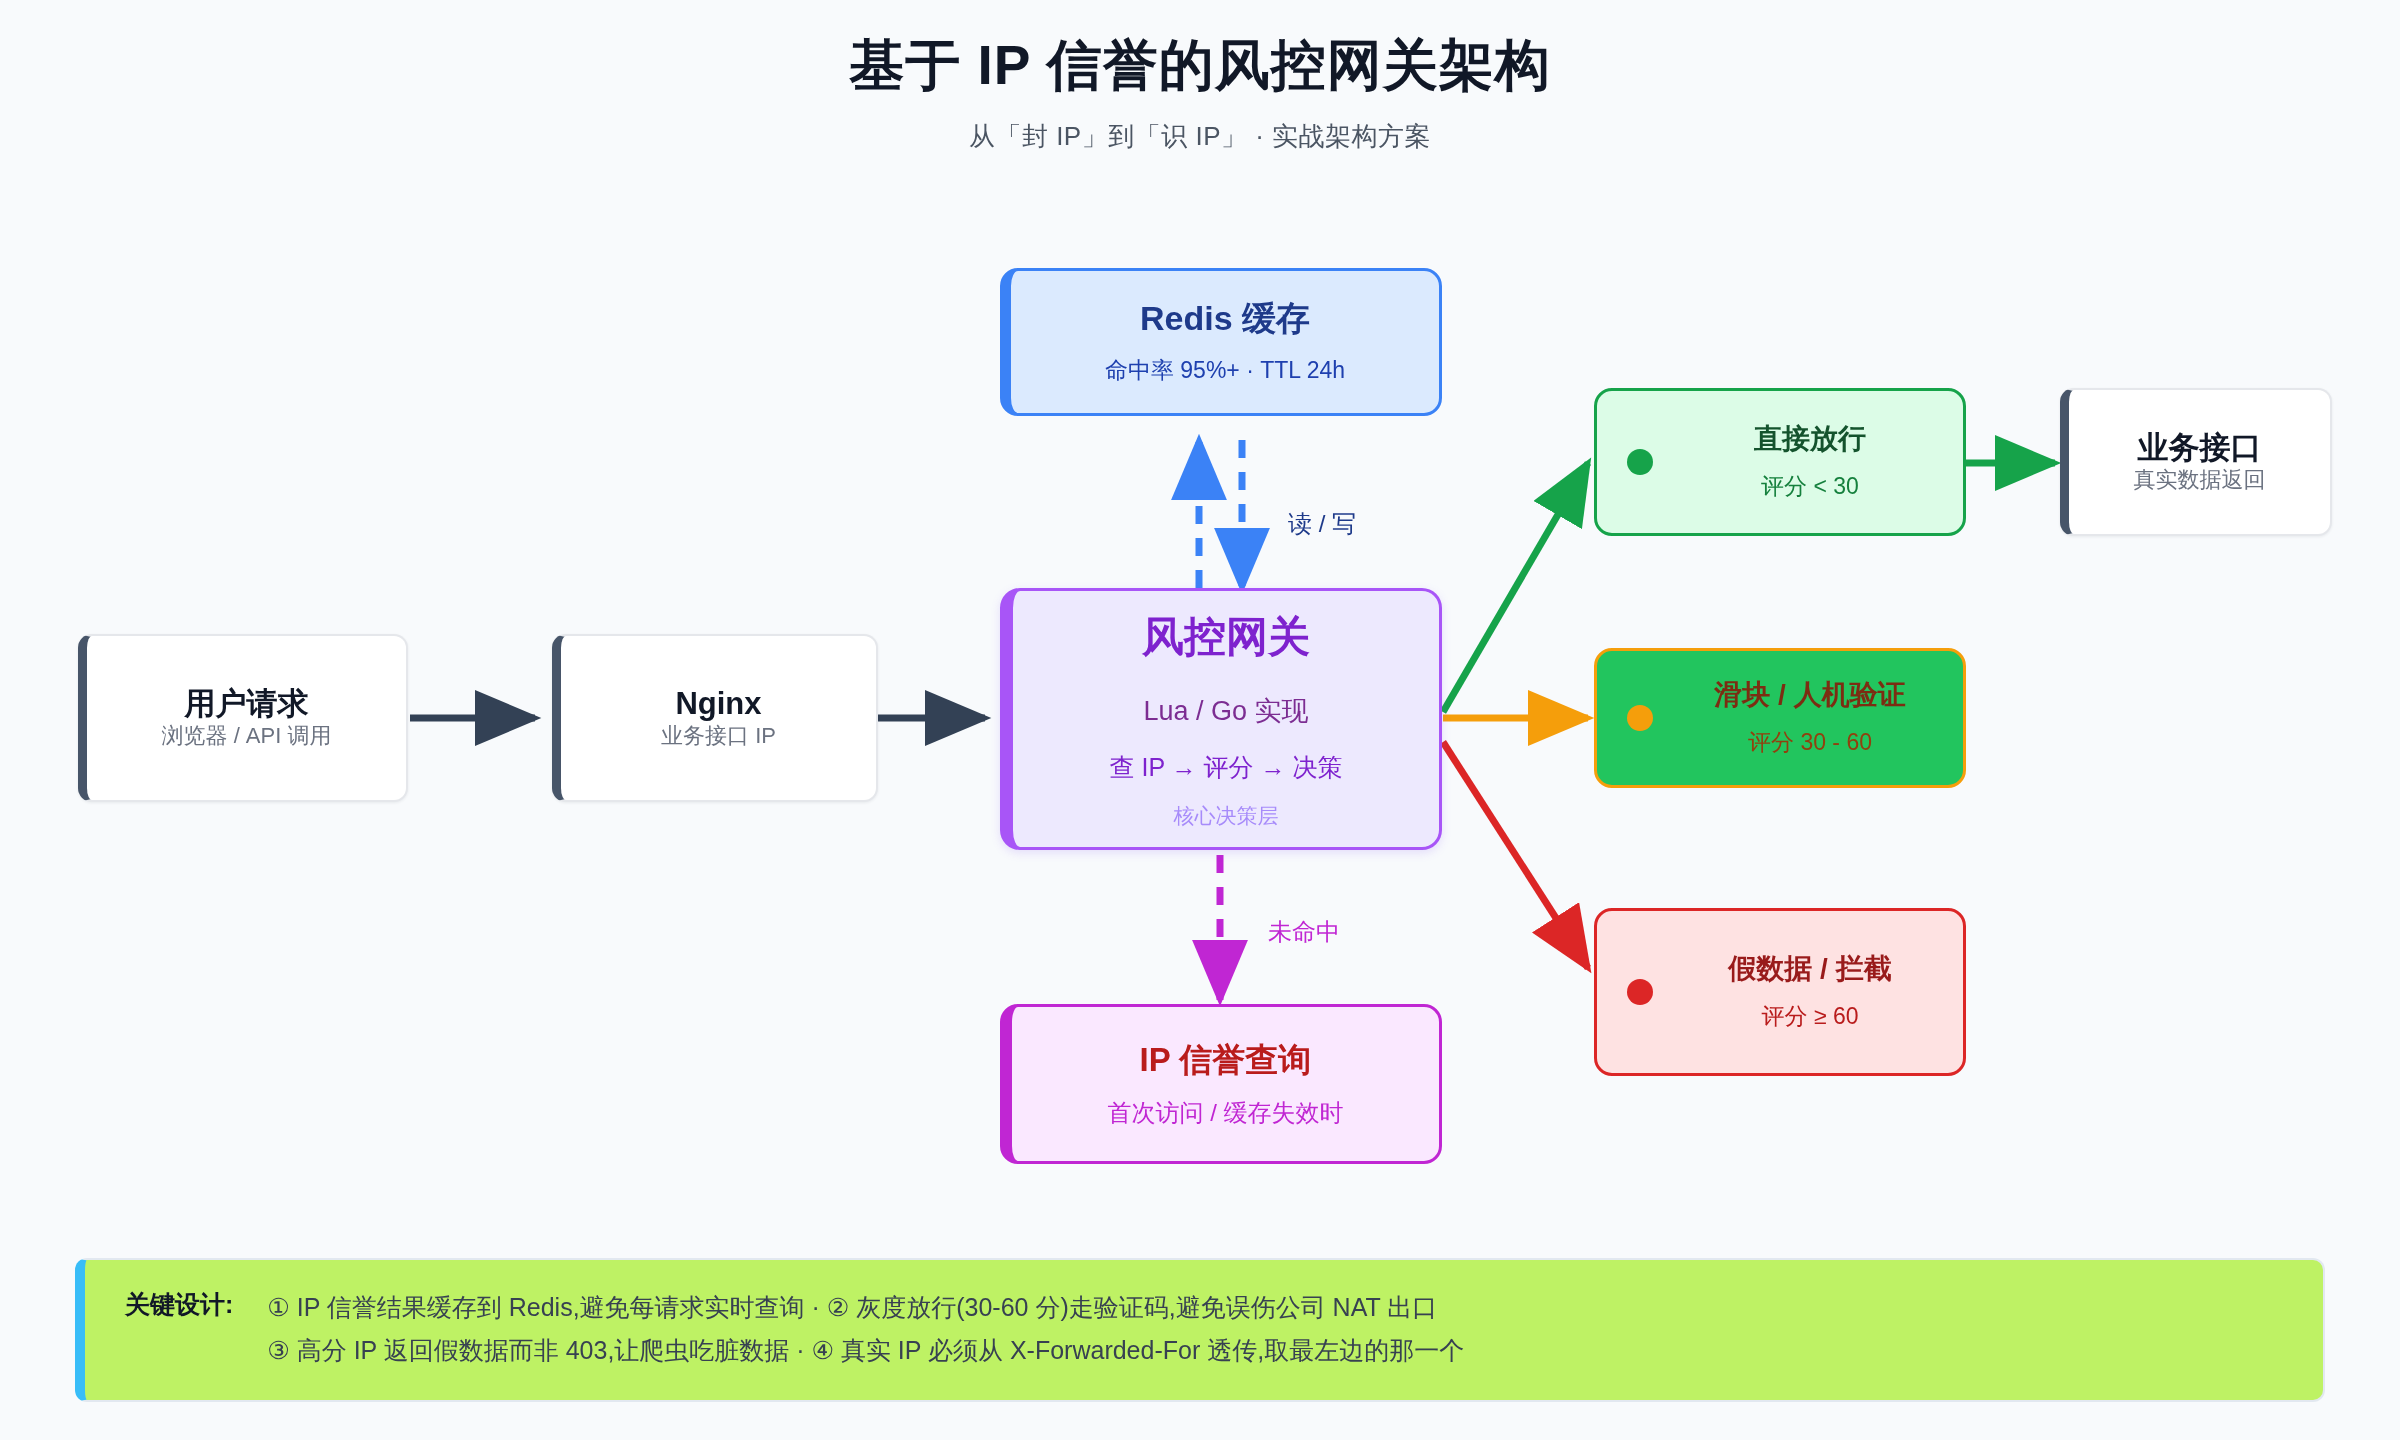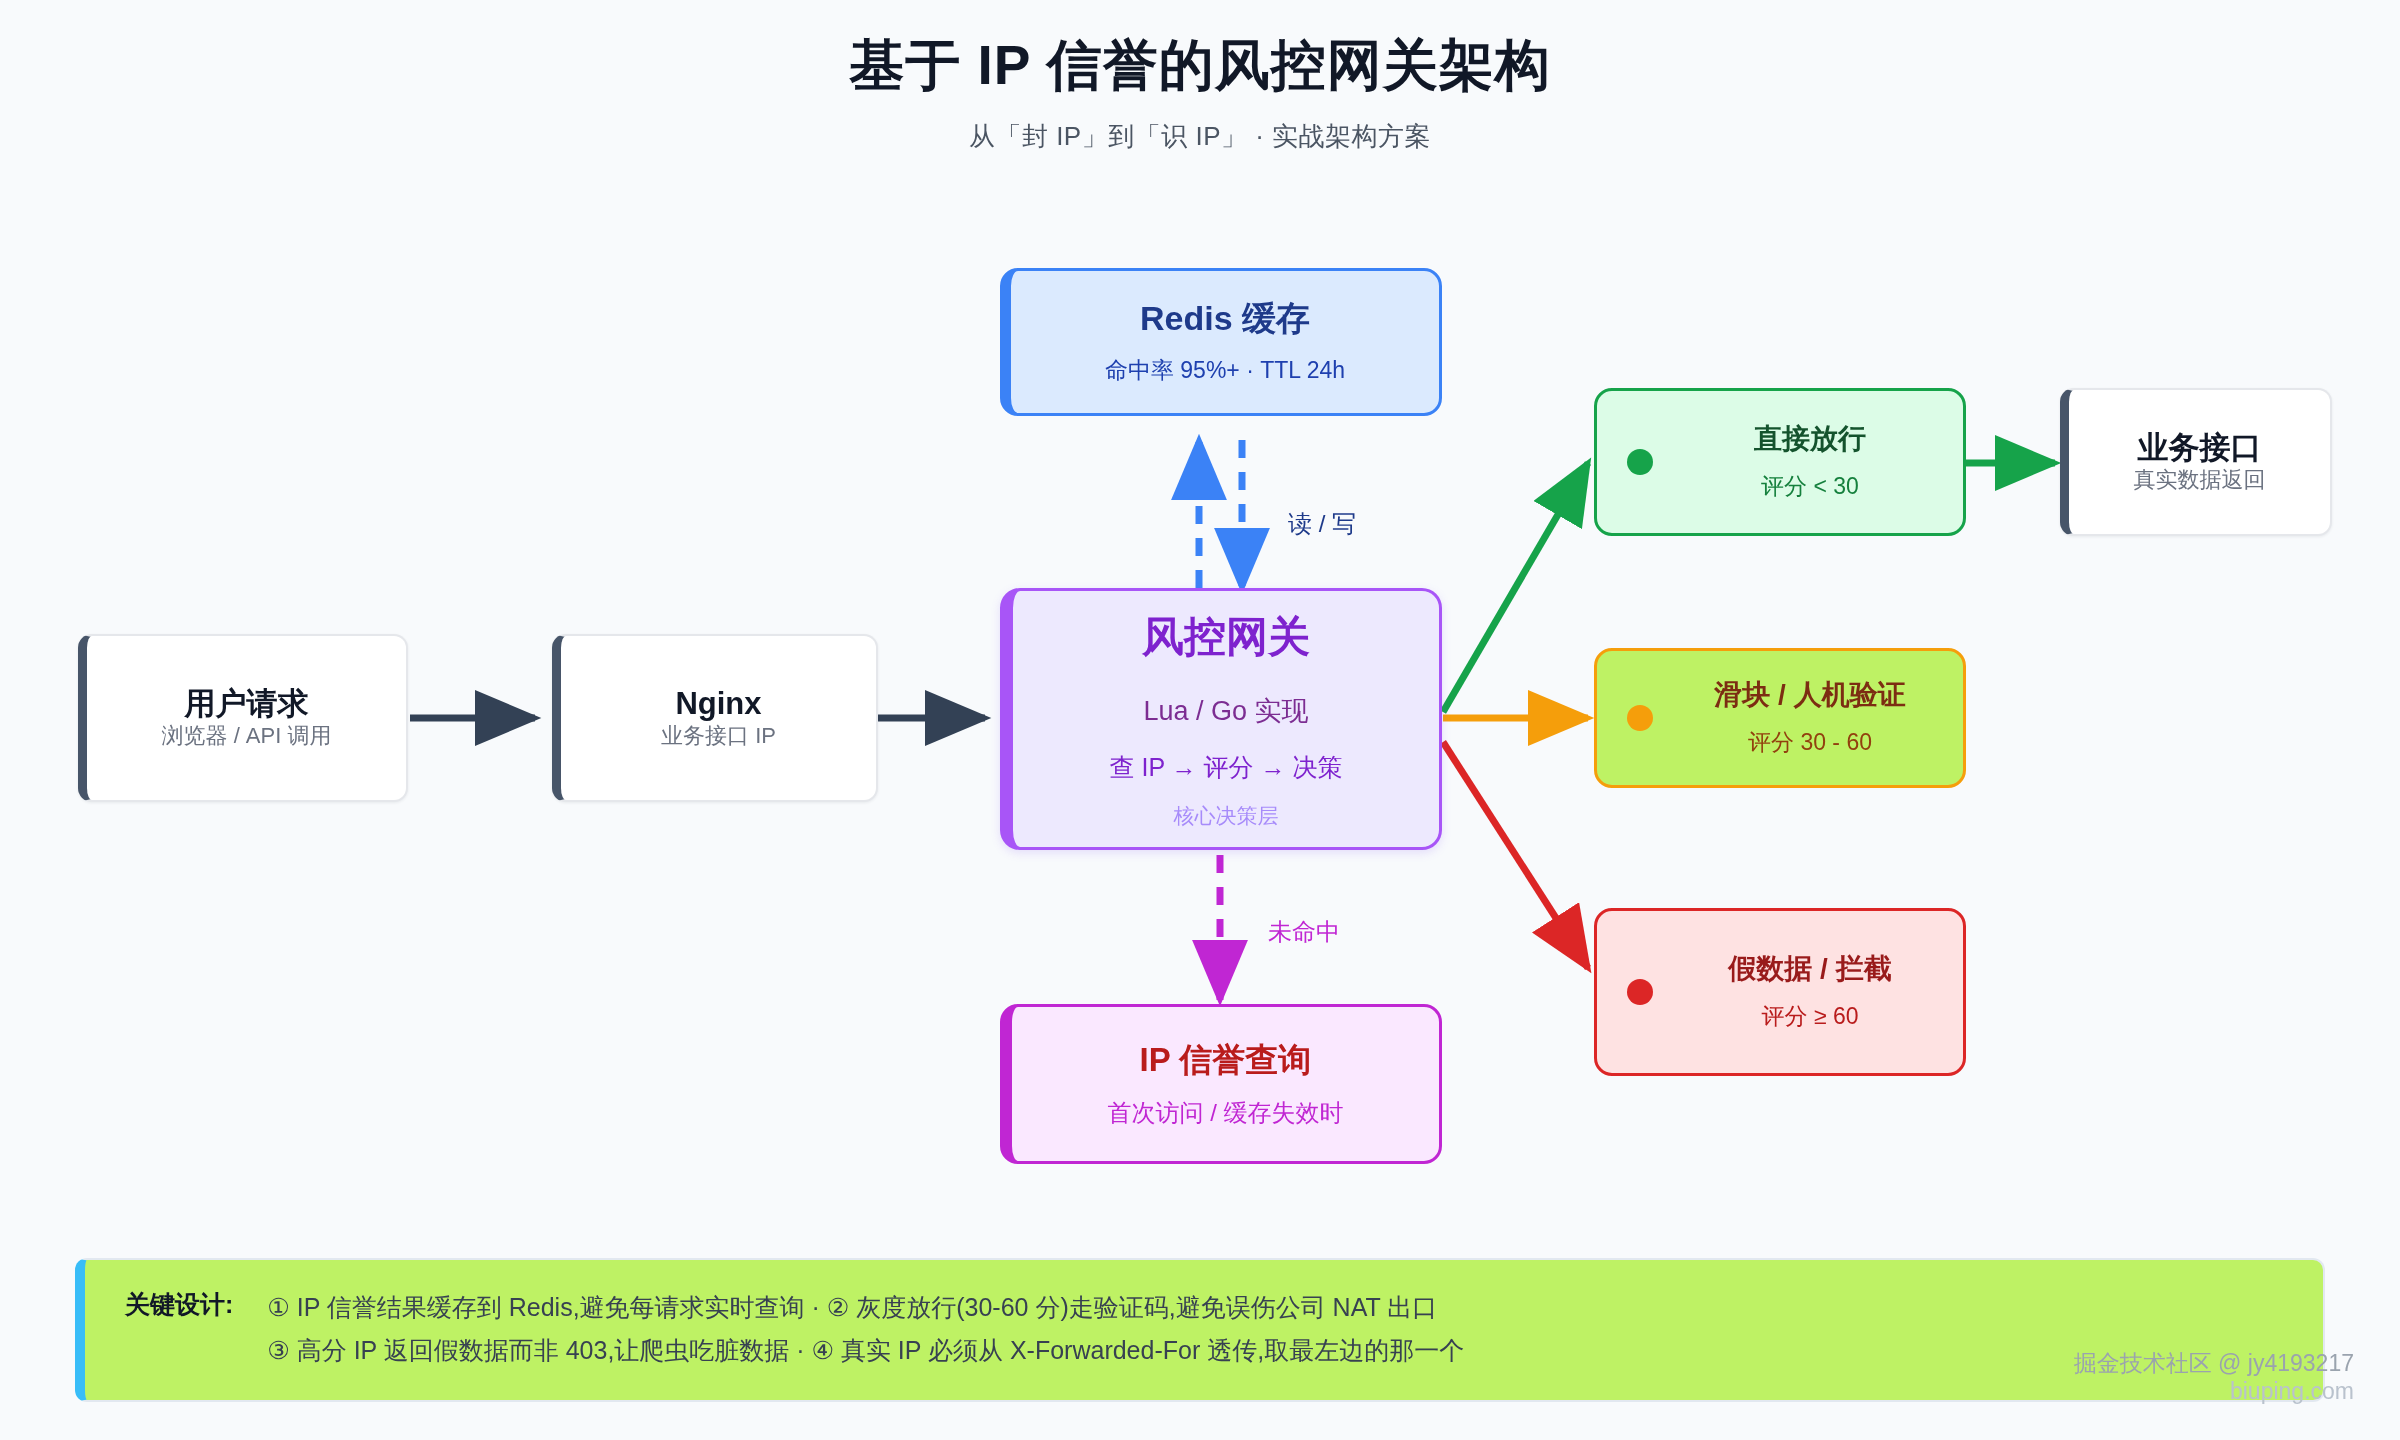--- a/index.html
+++ b/index.html
@@ -166,21 +166,21 @@
   .node.decision .n-sub {
     font-size: 23px;
     margin-top: 16px;
   }
 
   .node.dec-green  { background:#dcfce7; border-color:#16a34a; }
   .node.dec-green .n-title { color:#14532d; }
   .node.dec-green .n-sub   { color:#15803d; }
   .node.dec-green .dot     { background:#16a34a; }
 
-  .node.dec-amber  { background:#bef264; border-color:#f59e0b; }
+  .node.dec-amber  { background:#22c55e; border-color:#f59e0b; }
   .node.dec-amber .n-title { color:#7c2d12; }
   .node.dec-amber .n-sub   { color:#92400e; }
   .node.dec-amber .dot     { background:#f59e0b; }
 
   .node.dec-red    { background:#fee2e2; border-color:#dc2626; }
   .node.dec-red .n-title { color:#991b1b; }
   .node.dec-red .n-sub   { color:#b91c1c; }
   .node.dec-red .dot     { background:#dc2626; }
 
   
@@ -363,18 +363,14 @@
   <div class="footer">
     <div class="footer-row">
       <div class="footer-label">关键设计:</div>
       <div class="footer-lines">
         <div class="footer-line">① IP 信誉结果缓存到 Redis,避免每请求实时查询 · ② 灰度放行(30-60 分)走验证码,避免误伤公司 NAT 出口</div>
         <div class="footer-line">③ 高分 IP 返回假数据而非 403,让爬虫吃脏数据 · ④ 真实 IP 必须从 X-Forwarded-For 透传,取最左边的那一个</div>
       </div>
     </div>
   </div>
 
-  <div class="watermark">
-    <div class="wm-1">掘金技术社区 @ jy4193217</div>
-    <div class="wm-2">biuping.com</div>
-  </div>
 
 </div>
 
 </body></html>

